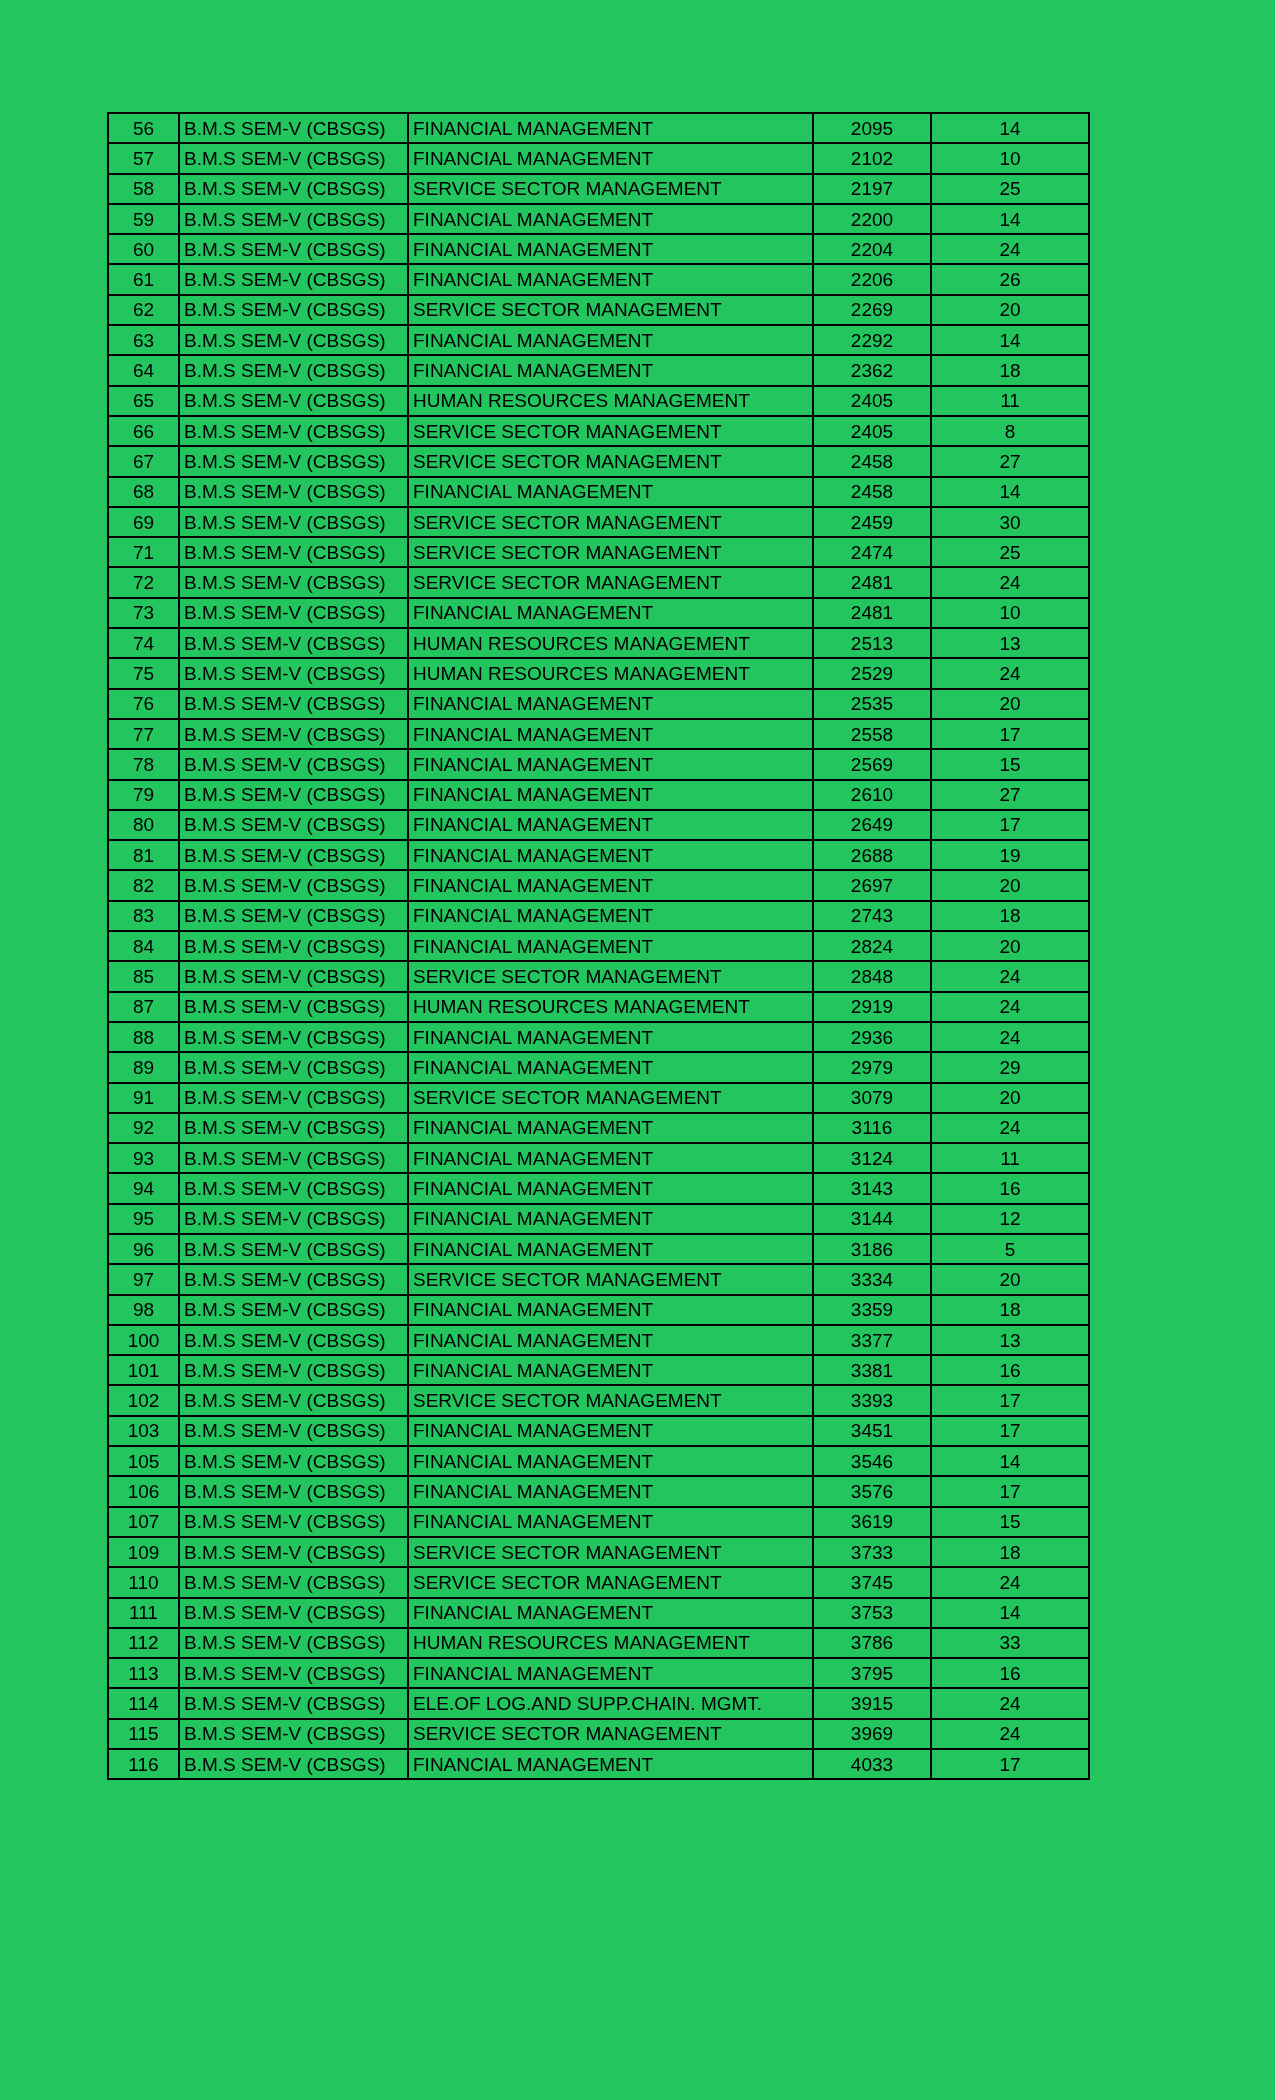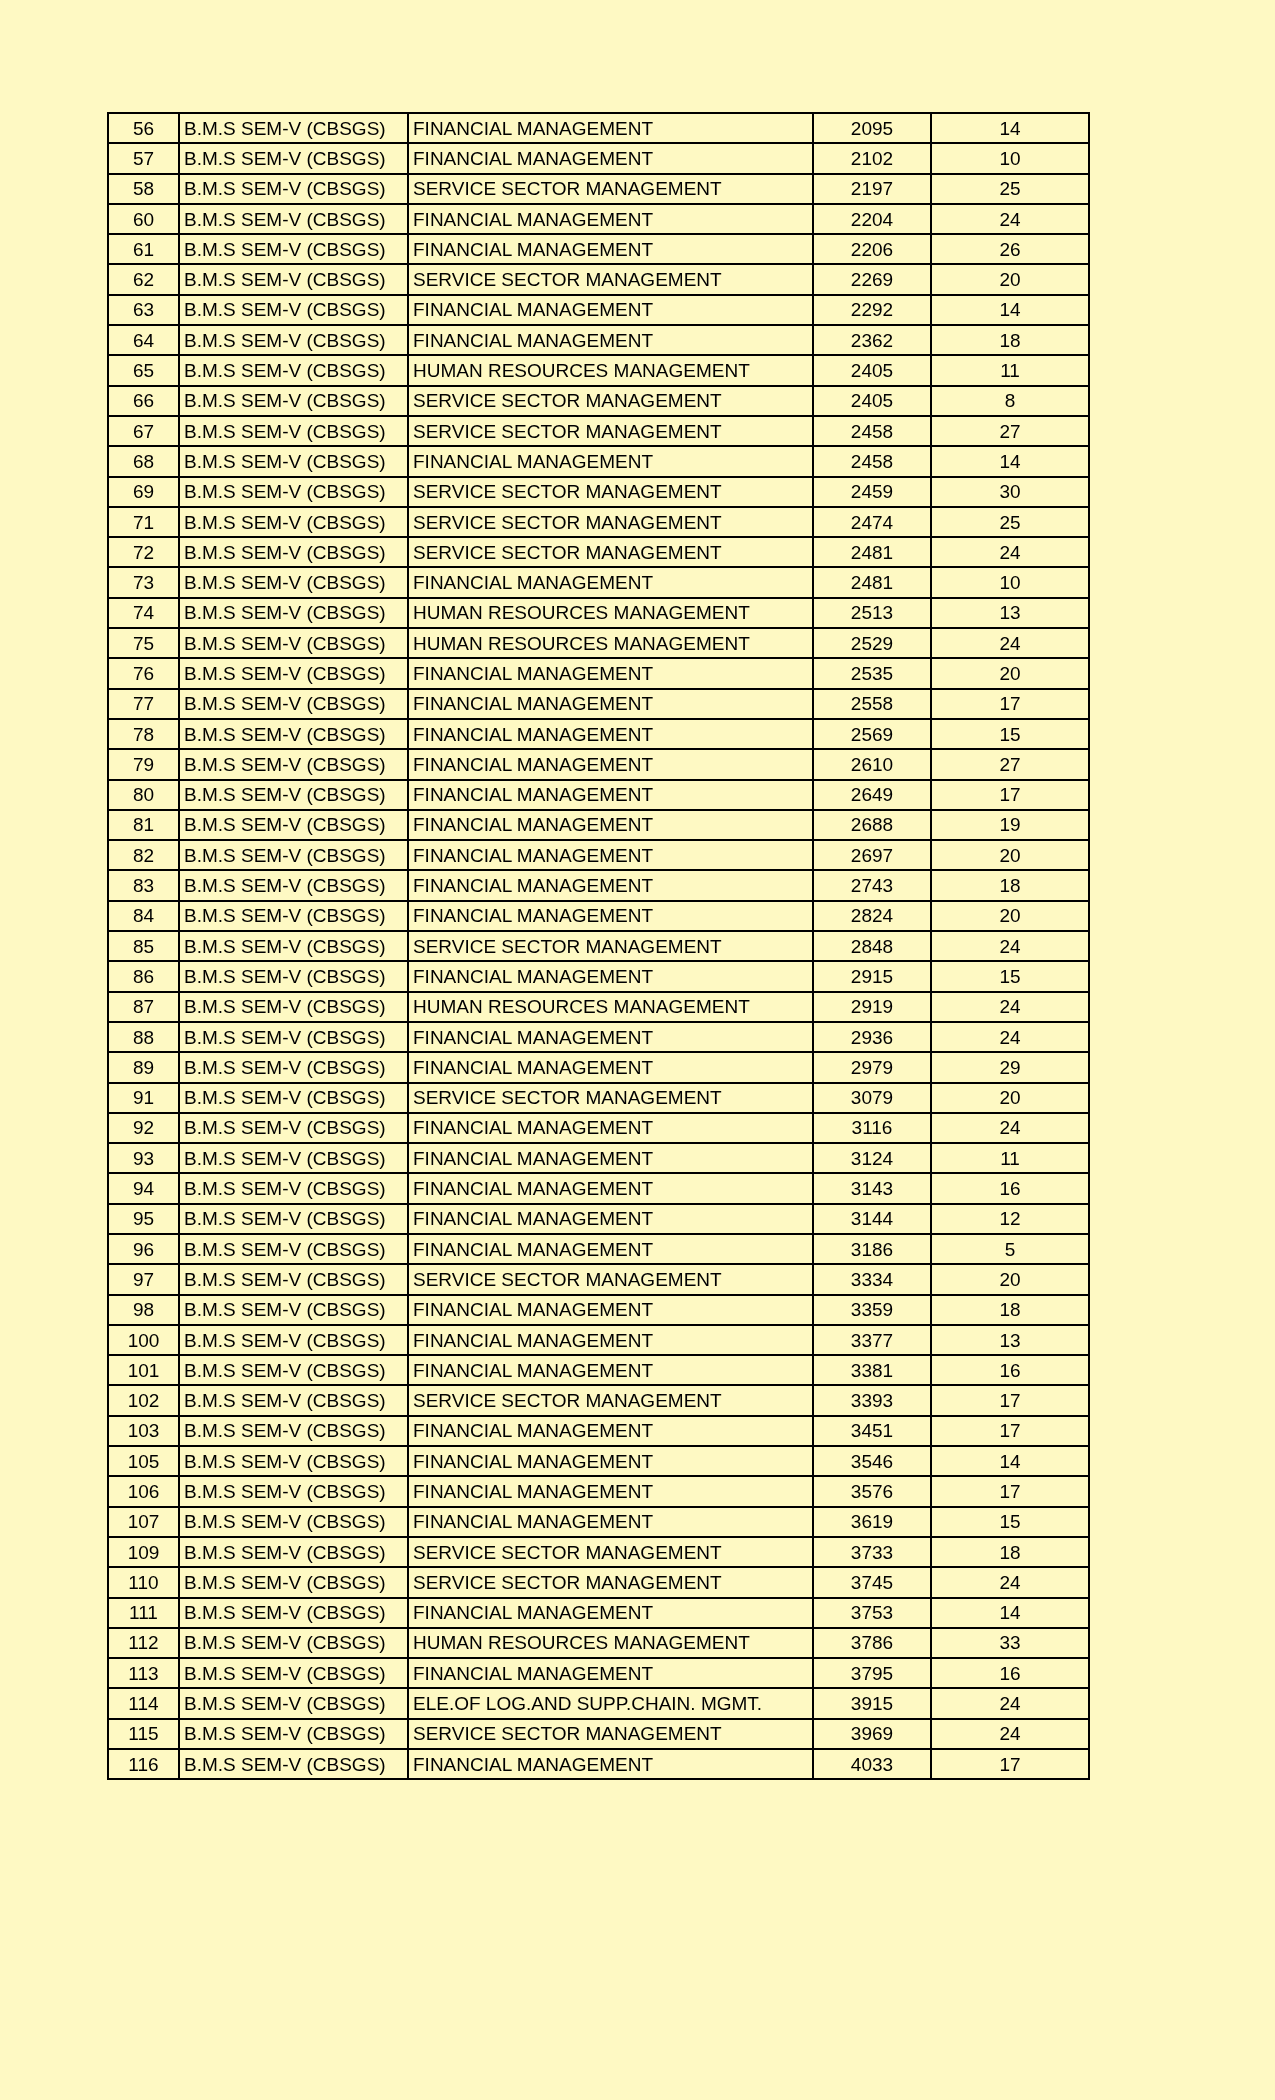--- a/index.html
+++ b/index.html
@@ -4,21 +4,21 @@
 <style>
   html, body {
     margin: 0;
     padding: 0;
     background: #ffffff;
   }
   .page {
     position: relative;
     width: 1275px;
     height: 2100px;
-    background: #fef9c3;
+    background: #22c55e;
     font-family: "Liberation Sans", "DejaVu Sans", sans-serif;
     color: #000000;
   }
   table.results {
     position: absolute;
     left: 107px;
     top: 112px;
     width: 966px;
     border-collapse: collapse;
     table-layout: fixed;
@@ -60,20 +60,27 @@
           <td class="col-count">10</td>
         </tr>
         <tr>
           <td class="col-no">58</td>
           <td class="col-program">B.M.S SEM-V (CBSGS)</td>
           <td class="col-subject">SERVICE SECTOR MANAGEMENT</td>
           <td class="col-code">2197</td>
           <td class="col-count">25</td>
         </tr>
         <tr>
+          <td class="col-no">59</td>
+          <td class="col-program">B.M.S SEM-V (CBSGS)</td>
+          <td class="col-subject">FINANCIAL MANAGEMENT</td>
+          <td class="col-code">2200</td>
+          <td class="col-count">14</td>
+        </tr>
+        <tr>
           <td class="col-no">60</td>
           <td class="col-program">B.M.S SEM-V (CBSGS)</td>
           <td class="col-subject">FINANCIAL MANAGEMENT</td>
           <td class="col-code">2204</td>
           <td class="col-count">24</td>
         </tr>
         <tr>
           <td class="col-no">61</td>
           <td class="col-program">B.M.S SEM-V (CBSGS)</td>
           <td class="col-subject">FINANCIAL MANAGEMENT</td>
@@ -233,27 +240,20 @@
           <td class="col-subject">FINANCIAL MANAGEMENT</td>
           <td class="col-code">2824</td>
           <td class="col-count">20</td>
         </tr>
         <tr>
           <td class="col-no">85</td>
           <td class="col-program">B.M.S SEM-V (CBSGS)</td>
           <td class="col-subject">SERVICE SECTOR MANAGEMENT</td>
           <td class="col-code">2848</td>
           <td class="col-count">24</td>
-        </tr>
-        <tr>
-          <td class="col-no">86</td>
-          <td class="col-program">B.M.S SEM-V (CBSGS)</td>
-          <td class="col-subject">FINANCIAL MANAGEMENT</td>
-          <td class="col-code">2915</td>
-          <td class="col-count">15</td>
         </tr>
         <tr>
           <td class="col-no">87</td>
           <td class="col-program">B.M.S SEM-V (CBSGS)</td>
           <td class="col-subject">HUMAN RESOURCES MANAGEMENT</td>
           <td class="col-code">2919</td>
           <td class="col-count">24</td>
         </tr>
         <tr>
           <td class="col-no">88</td>

